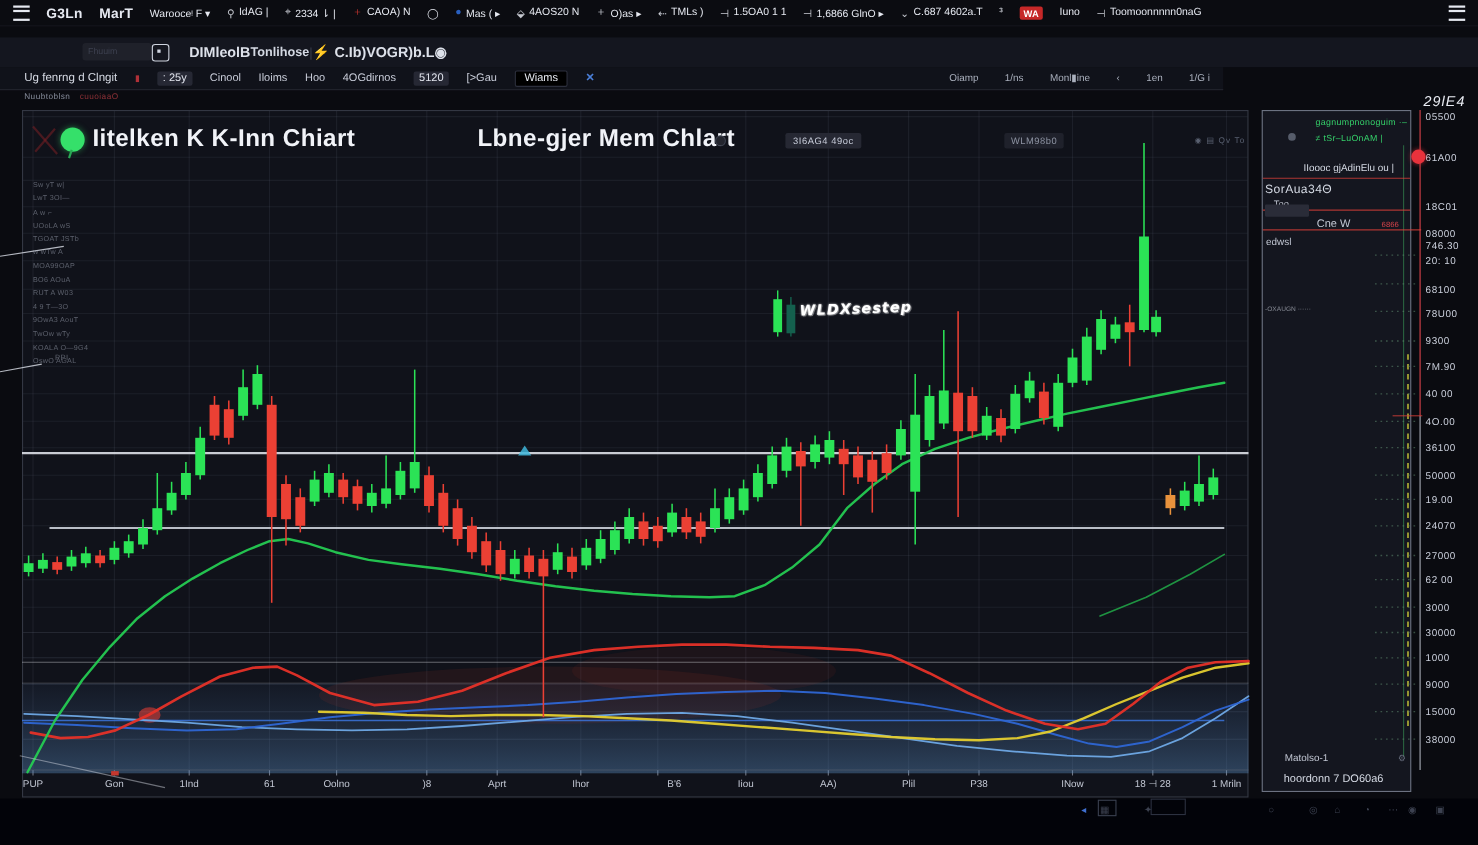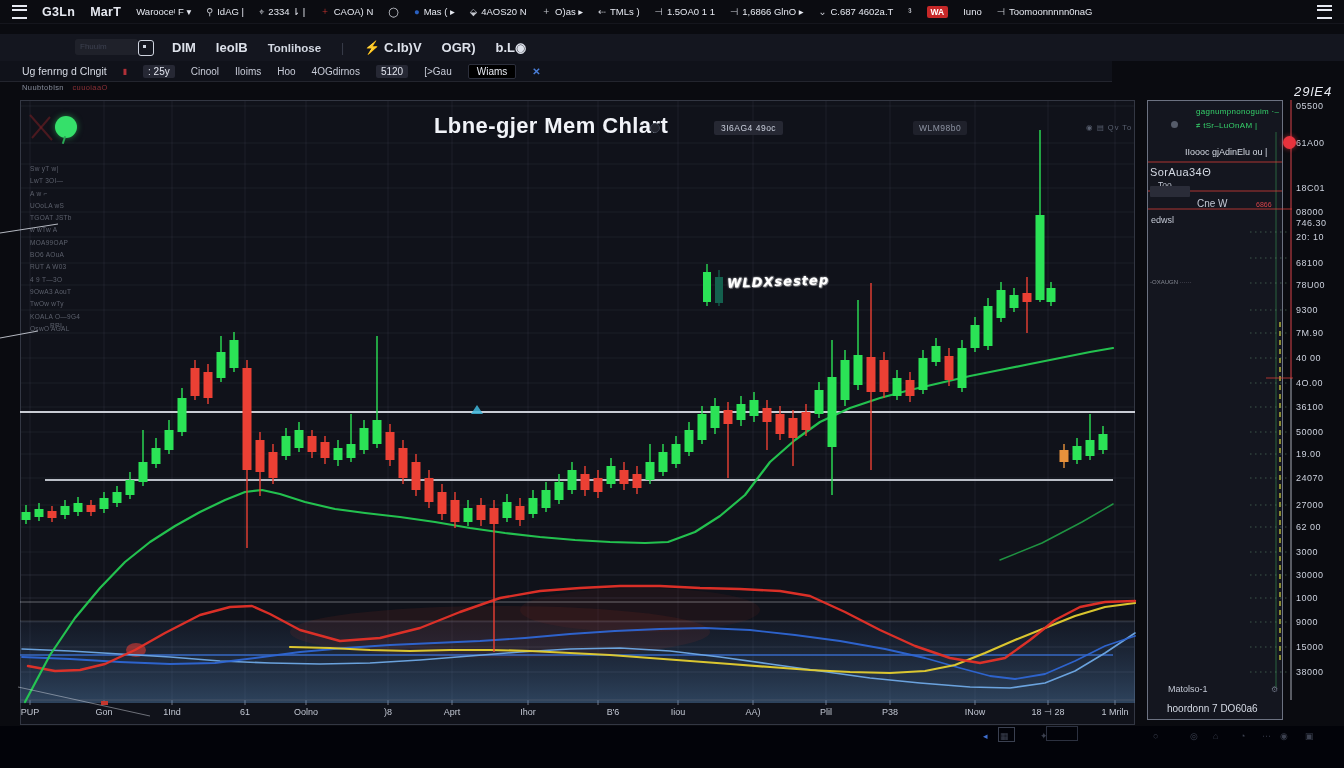--- a/index.html
+++ b/index.html
@@ -17,21 +17,21 @@
   .tb-item.badge{background:#c62828;color:#fff;font-weight:700;border-radius:2px;padding:0 4px;height:12px;line-height:12px;font-size:8.5px;}
   .hamb{width:15px;height:10px;border-top:2px solid #e6e9f1;border-bottom:2px solid #e6e9f1;position:relative;flex:0 0 auto;}
   .hamb:after{content:"";position:absolute;left:0;right:0;top:2px;height:2px;background:#e6e9f1;}
   
   .bar2{position:absolute;left:0;top:34px;width:1344px;height:27px;background:#14161f;
         display:flex;align-items:center;font-size:12px;color:#dde1ea;white-space:nowrap;}
   .ghost-input{position:absolute;left:75px;top:5px;width:58px;height:16px;background:rgba(255,255,255,.05);
         border-radius:3px;color:#3d4150;font-size:8px;line-height:16px;padding-left:5px;}
   .qr{position:absolute;left:138px;top:6px;width:14px;height:14px;border:1.6px solid #cfd4df;border-radius:3px;}
   .qr:after{content:"";position:absolute;left:4px;top:4px;width:3px;height:3px;background:#cfd4df;}
-  .b2l{position:absolute;left:172px;top:0;height:27px;display:flex;align-items:center;gap:20px;}
+  .b2l{position:absolute;left:172px;top:0;height:27px;display:flex;align-items:center;}
   .b2l .big{font-weight:700;font-size:13px;}
   .b2l .mid{font-size:11.5px;font-weight:600;color:#d3d8e2;}
   .b2l .sep{color:#3a3e4b;}
   .b2r{position:absolute;right:10px;top:0;height:27px;display:flex;align-items:center;gap:22px;
        font-size:9.5px;color:#b9bfcc;}
   
   .tabs{position:absolute;left:0;top:61px;width:1112px;height:20px;background:#10121a;
         border-bottom:1px solid #23252e;display:flex;align-items:center;font-size:10px;color:#c8ccd8;white-space:nowrap;}
   .tabs-l{position:absolute;left:22px;top:0;height:20px;display:flex;align-items:center;gap:16px;}
   .tabs-r{position:absolute;right:12px;top:0;height:20px;display:flex;align-items:center;gap:24px;font-size:9px;color:#aab0bd;}
@@ -175,20 +175,28 @@
         <span class="tab-item redico">▮</span>
         <span class="tab-item chip">: 25y</span>
         <span class="tab-item">Cinool</span>
         <span class="tab-item">Iloims</span>
         <span class="tab-item">Hoo</span>
         <span class="tab-item">4OGdirnos</span>
         <span class="tab-item chip">5120</span>
         <span class="tab-item">[&gt;Gau</span>
         <span class="tab-item activetab">Wiams</span>
         <span class="tab-item close">✕</span>
+      </div>
+    <div class="tabs-r" id="tabsRight">
+        <span class="tab-item">Oiamp</span>
+        <span class="tab-item">1/ns</span>
+        <span class="tab-item">Monl▮ine</span>
+        <span class="tab-item">‹</span>
+        <span class="tab-item">1en</span>
+        <span class="tab-item">1/G i</span>
       </div>
   </div>
 
   <div class="crumb">
     <span class="p1">Nuubtoblsn</span>
     <span class="p2">cuuoiaaO</span>
   </div>
 
   <div class="chart-panel"></div>
   <div class="sidebar-panel"></div>
@@ -490,20 +498,21 @@
       <line x1="1250" y1="575" x2="1288" y2="575" stroke="#5e8a6e" stroke-width="1.2" opacity="0.55" stroke-dasharray="1.5 3.5"></line>
       <line x1="1250" y1="598" x2="1288" y2="598" stroke="#5e8a6e" stroke-width="1.2" opacity="0.55" stroke-dasharray="1.5 3.5"></line>
       <line x1="1250" y1="622" x2="1288" y2="622" stroke="#5e8a6e" stroke-width="1.2" opacity="0.55" stroke-dasharray="1.5 3.5"></line>
       <line x1="1250" y1="647" x2="1288" y2="647" stroke="#5e8a6e" stroke-width="1.2" opacity="0.55" stroke-dasharray="1.5 3.5"></line>
       <line x1="1250" y1="672" x2="1288" y2="672" stroke="#5e8a6e" stroke-width="1.2" opacity="0.55" stroke-dasharray="1.5 3.5"></line>
       <path d="M471,414 l12,0 l-6,-9 z" fill="#3fb6db" opacity="0.85"></path>
       <rect x="101" y="701" width="7" height="4" fill="#c4372e"></rect>
     </svg>
 
   <div class="ovl pin" style="left:55px;top:116px;"></div>
+  <div class="ovl title" style="left:84px;top:113px;">Iitelken K K-Inn Chiart</div>
   <div class="ovl title" style="left:434px;top:113px;">Lbne-gjer Mem Chlart</div>
   <div class="ovl dot-ico" style="left:650px;top:123px;"></div>
   <div class="ovl badge1" style="left:714px;top:121px;">3I6AG4 49oc</div>
   <div class="ovl badge2" style="left:913px;top:121px;">WLM98b0</div>
   <div class="ovl qv" style="left:1086px;top:123px;">◉ ▤  Qv To</div>
 
   <div class="ovl legend" id="legendBox" style="left:30px;top:163px;">
       <div>Sw yT w|</div>
       <div>LwT 3OI—</div>
       <div>A w ⌐</div>

